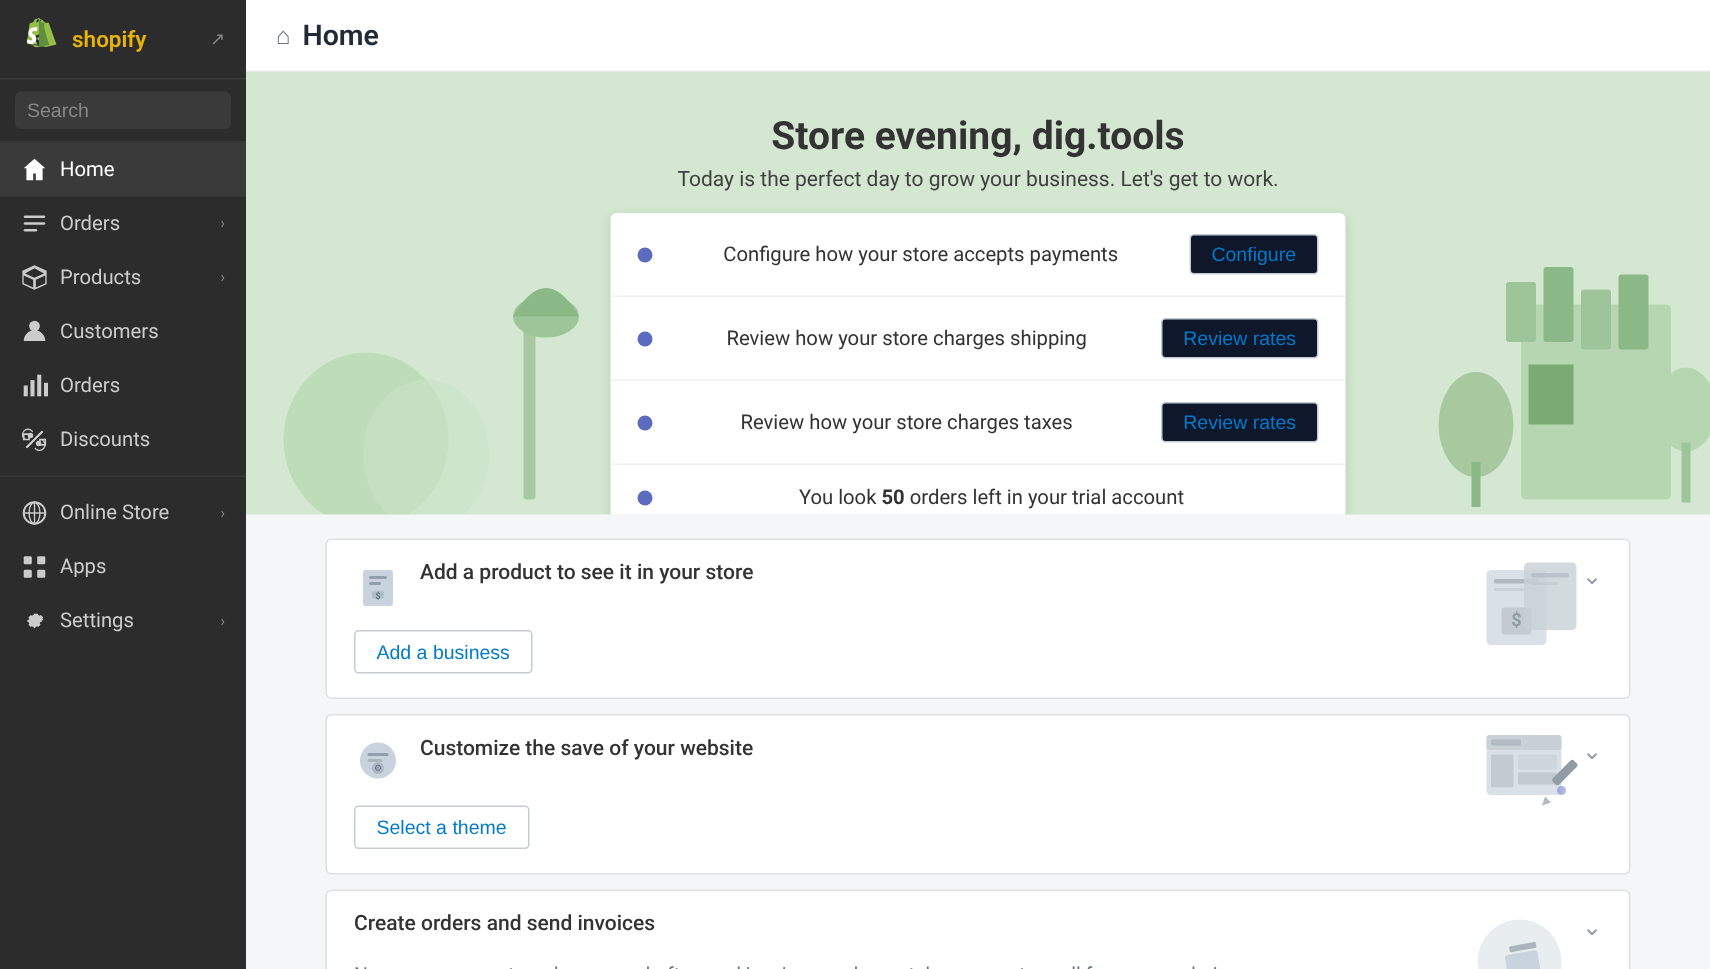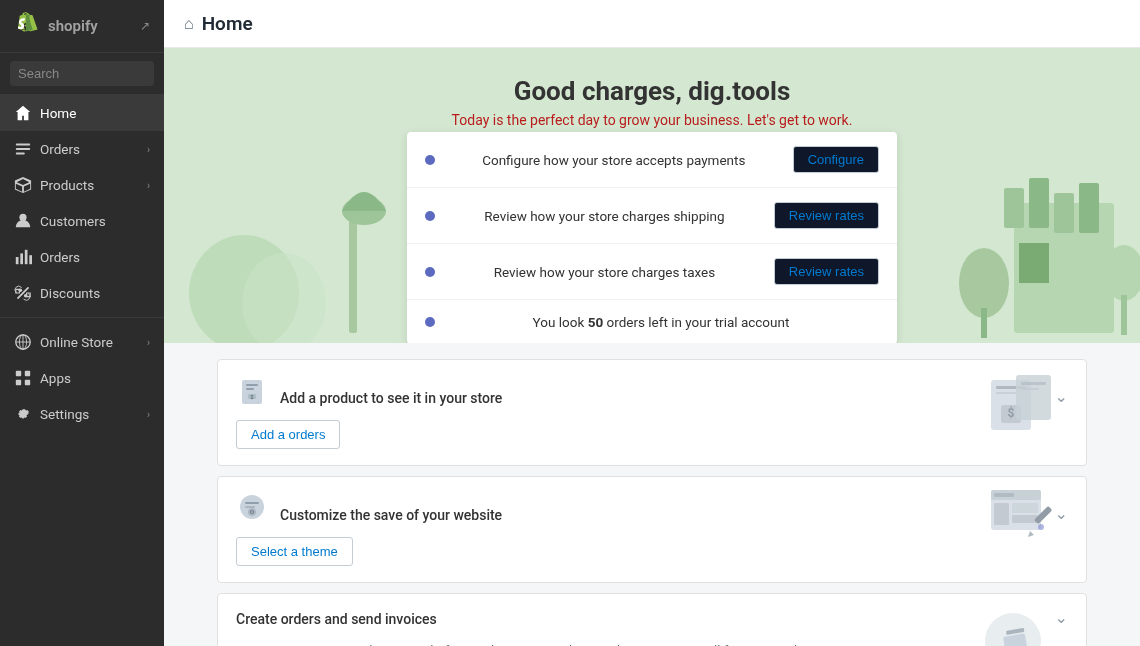--- a/index.html
+++ b/index.html
@@ -25,21 +25,21 @@
     .shopify-logo {
       display: flex;
       align-items: center;
       gap: 6px;
     }
     .shopify-logo-icon {
       width: 28px;
       height: 28px;
     }
     .shopify-logo-text {
-      color: #a3a3a3;
+      color: #eab308;
       font-size: 15px;
       font-weight: 600;
     }
     .external-link-icon {
       margin-left: auto;
       color: #888;
       font-size: 12px;
     }
     .sidebar-search {
       padding: 8px 10px;
@@ -107,22 +107,22 @@
     .hero-greeting {
       font-size: 26px;
       color: #333;
       margin-bottom: 6px;
       position: relative;
       z-index: 2;
     }
     .hero-greeting strong { font-weight: 700; }
     .hero-subtitle {
       font-size: 14px;
-      color: #b91c1c;
-      margin-bottom: 4px;
+      color: #404040;
+      margin-bottom: 14px;
       position: relative;
       z-index: 2;
     }
 
     
     .checklist-card {
       background: #fff;
       border-radius: 4px;
       box-shadow: 0 2px 8px rgba(0,0,0,0.12);
       width: 490px;
@@ -174,21 +174,21 @@
     }
 
     .task-card {
       background: #fff;
       border-radius: 4px;
       border: 1px solid #e0e0e0;
       overflow: hidden;
     }
     .task-card-header {
       display: flex;
-      align-items: flex-end;
+      align-items: flex-start;
       padding: 14px 18px;
       gap: 12px;
     }
     .task-card-icon {
       width: 32px;
       height: 32px;
       color: #919eab;
       flex-shrink: 0;
       display: flex;
       align-items: center;
@@ -385,21 +385,21 @@
 
       <rect x="1050" y="190" width="50" height="38" rx="5" fill="#a8c9a0" opacity="0.8"></rect>
       <circle cx="1075" cy="207" r="10" fill="#8ab987" opacity="0.7"></circle>
       <rect x="1060" y="185" width="14" height="8" rx="2" fill="#9ec49a"></rect>
 
       <rect x="1000" y="228" width="100" height="8" rx="2" fill="#a8c9a0" opacity="0.6"></rect>
       <rect x="990" y="214" width="120" height="15" rx="2" fill="#b5d6b0" opacity="0.5"></rect>
     </svg>
 
     <h2 class="hero-greeting" style="position:relative;z-index:2;">
-      <span>Good charges, </span><strong>dig.tools</strong>
+      <span>Store evening, </span><strong>dig.tools</strong>
     </h2>
     <p class="hero-subtitle" style="position:relative;z-index:2;">Today is the perfect day to grow your business. Let's get to work.</p>
 
     <div class="checklist-card">
 
       <div class="checklist-item">
         <span class="checklist-dot"></span>
         <span class="checklist-text">Configure how your store accepts payments</span>
         <button class="checklist-btn">Configure</button>
       </div>
@@ -435,21 +435,21 @@
             <rect x="8" y="8" width="12" height="2" rx="1" fill="#919eab"></rect>
             <rect x="8" y="12" width="8" height="2" rx="1" fill="#919eab"></rect>
             <rect x="10" y="18" width="8" height="5" rx="1" fill="#b0bec5"></rect>
             <text x="14" y="23" text-anchor="middle" font-size="6" fill="#637381" font-weight="bold">$</text>
           </svg>
         </span>
         <span class="task-card-title">Add a product to see it in your store</span>
         <span class="task-card-chevron">⌄</span>
       </div>
       <div class="task-card-body">
-        <button class="task-card-action">Add a orders</button>
+        <button class="task-card-action">Add a business</button>
       </div>
 
       <div style="position:absolute;right:30px;top:10px;opacity:0.7;">
         <svg width="70" height="65" viewBox="0 0 70 65">
           <rect x="5" y="10" width="40" height="50" rx="3" fill="#c9d3dd"></rect>
           <rect x="10" y="16" width="30" height="3" rx="1" fill="#919eab"></rect>
           <rect x="10" y="22" width="20" height="2" rx="1" fill="#b0bec5"></rect>
           <rect x="15" y="35" width="20" height="18" rx="2" fill="#aab5be"></rect>
           <text x="25" y="47" text-anchor="middle" font-size="12" fill="#637381" font-weight="bold">$</text>
           <rect x="30" y="5" width="35" height="45" rx="3" fill="#b0bec5" opacity="0.8"></rect>

